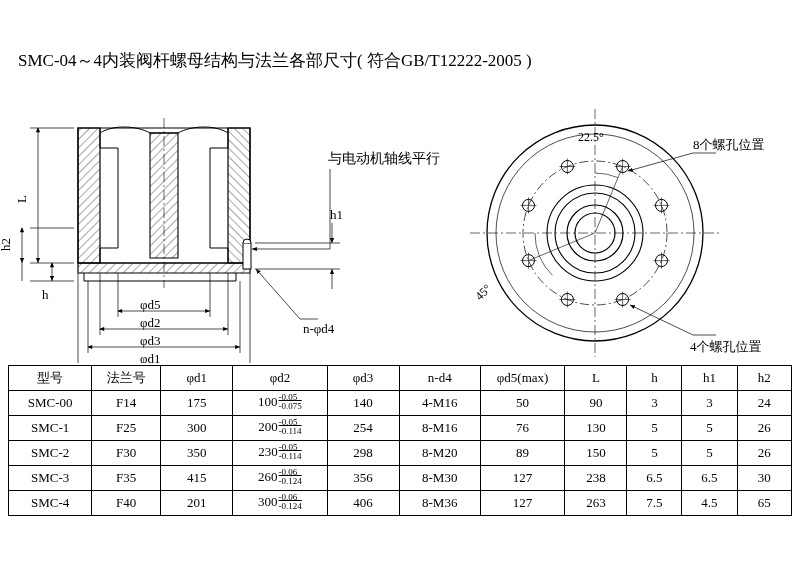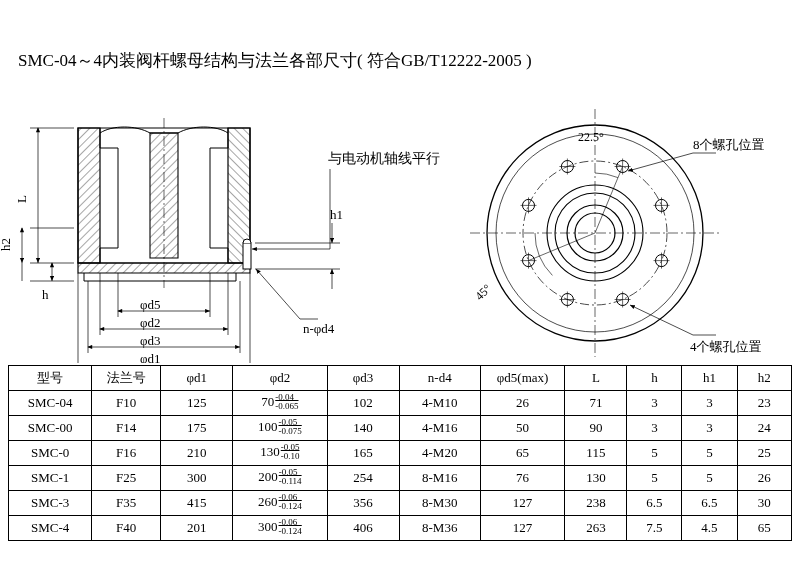--- a/index.html
+++ b/index.html
@@ -278,72 +278,59 @@
         <th class="col-n4">n-d4</th>
         <th class="col-d5">φd5(max)</th>
         <th class="col-L">L</th>
         <th class="col-h">h</th>
         <th class="col-h1">h1</th>
         <th class="col-h2">h2</th>
       </tr>
     </thead>
     <tbody>
         <tr>
-          <td class="col-model">SMC-04</td>
-          <td class="col-flange">F10</td>
-          <td class="col-d1">125</td>
-          <td class="col-d2"><span>70</span><span class="tol"><span class="up">-0.04</span><span class="dn"><span>-0.065</span></span></span></td>
-          <td class="col-d3">102</td>
-          <td class="col-n4">4-M10</td>
-          <td class="col-d5">26</td>
-          <td class="col-L">71</td>
-          <td class="col-h">3</td>
-          <td class="col-h1">3</td>
-          <td class="col-h2">23</td>
-        </tr>
-        <tr>
           <td class="col-model">SMC-00</td>
           <td class="col-flange">F14</td>
           <td class="col-d1">175</td>
           <td class="col-d2"><span>100</span><span class="tol"><span class="up">-0.05</span><span class="dn"><span>-0.075</span></span></span></td>
           <td class="col-d3">140</td>
           <td class="col-n4">4-M16</td>
           <td class="col-d5">50</td>
           <td class="col-L">90</td>
           <td class="col-h">3</td>
           <td class="col-h1">3</td>
           <td class="col-h2">24</td>
         </tr>
         <tr>
-          <td class="col-model">SMC-0</td>
-          <td class="col-flange">F16</td>
-          <td class="col-d1">210</td>
-          <td class="col-d2"><span>130</span><span class="tol"><span class="up">-0.05</span><span class="dn"><span>-0.10</span></span></span></td>
-          <td class="col-d3">165</td>
-          <td class="col-n4">4-M20</td>
-          <td class="col-d5">65</td>
-          <td class="col-L">115</td>
-          <td class="col-h">5</td>
-          <td class="col-h1">5</td>
-          <td class="col-h2">25</td>
-        </tr>
-        <tr>
           <td class="col-model">SMC-1</td>
           <td class="col-flange">F25</td>
           <td class="col-d1">300</td>
           <td class="col-d2"><span>200</span><span class="tol"><span class="up">-0.05</span><span class="dn"><span>-0.114</span></span></span></td>
           <td class="col-d3">254</td>
           <td class="col-n4">8-M16</td>
           <td class="col-d5">76</td>
           <td class="col-L">130</td>
           <td class="col-h">5</td>
           <td class="col-h1">5</td>
           <td class="col-h2">26</td>
         </tr>
         <tr>
+          <td class="col-model">SMC-2</td>
+          <td class="col-flange">F30</td>
+          <td class="col-d1">350</td>
+          <td class="col-d2"><span>230</span><span class="tol"><span class="up">-0.05</span><span class="dn"><span>-0.114</span></span></span></td>
+          <td class="col-d3">298</td>
+          <td class="col-n4">8-M20</td>
+          <td class="col-d5">89</td>
+          <td class="col-L">150</td>
+          <td class="col-h">5</td>
+          <td class="col-h1">5</td>
+          <td class="col-h2">26</td>
+        </tr>
+        <tr>
           <td class="col-model">SMC-3</td>
           <td class="col-flange">F35</td>
           <td class="col-d1">415</td>
           <td class="col-d2"><span>260</span><span class="tol"><span class="up">-0.06</span><span class="dn"><span>-0.124</span></span></span></td>
           <td class="col-d3">356</td>
           <td class="col-n4">8-M30</td>
           <td class="col-d5">127</td>
           <td class="col-L">238</td>
           <td class="col-h">6.5</td>
           <td class="col-h1">6.5</td>

